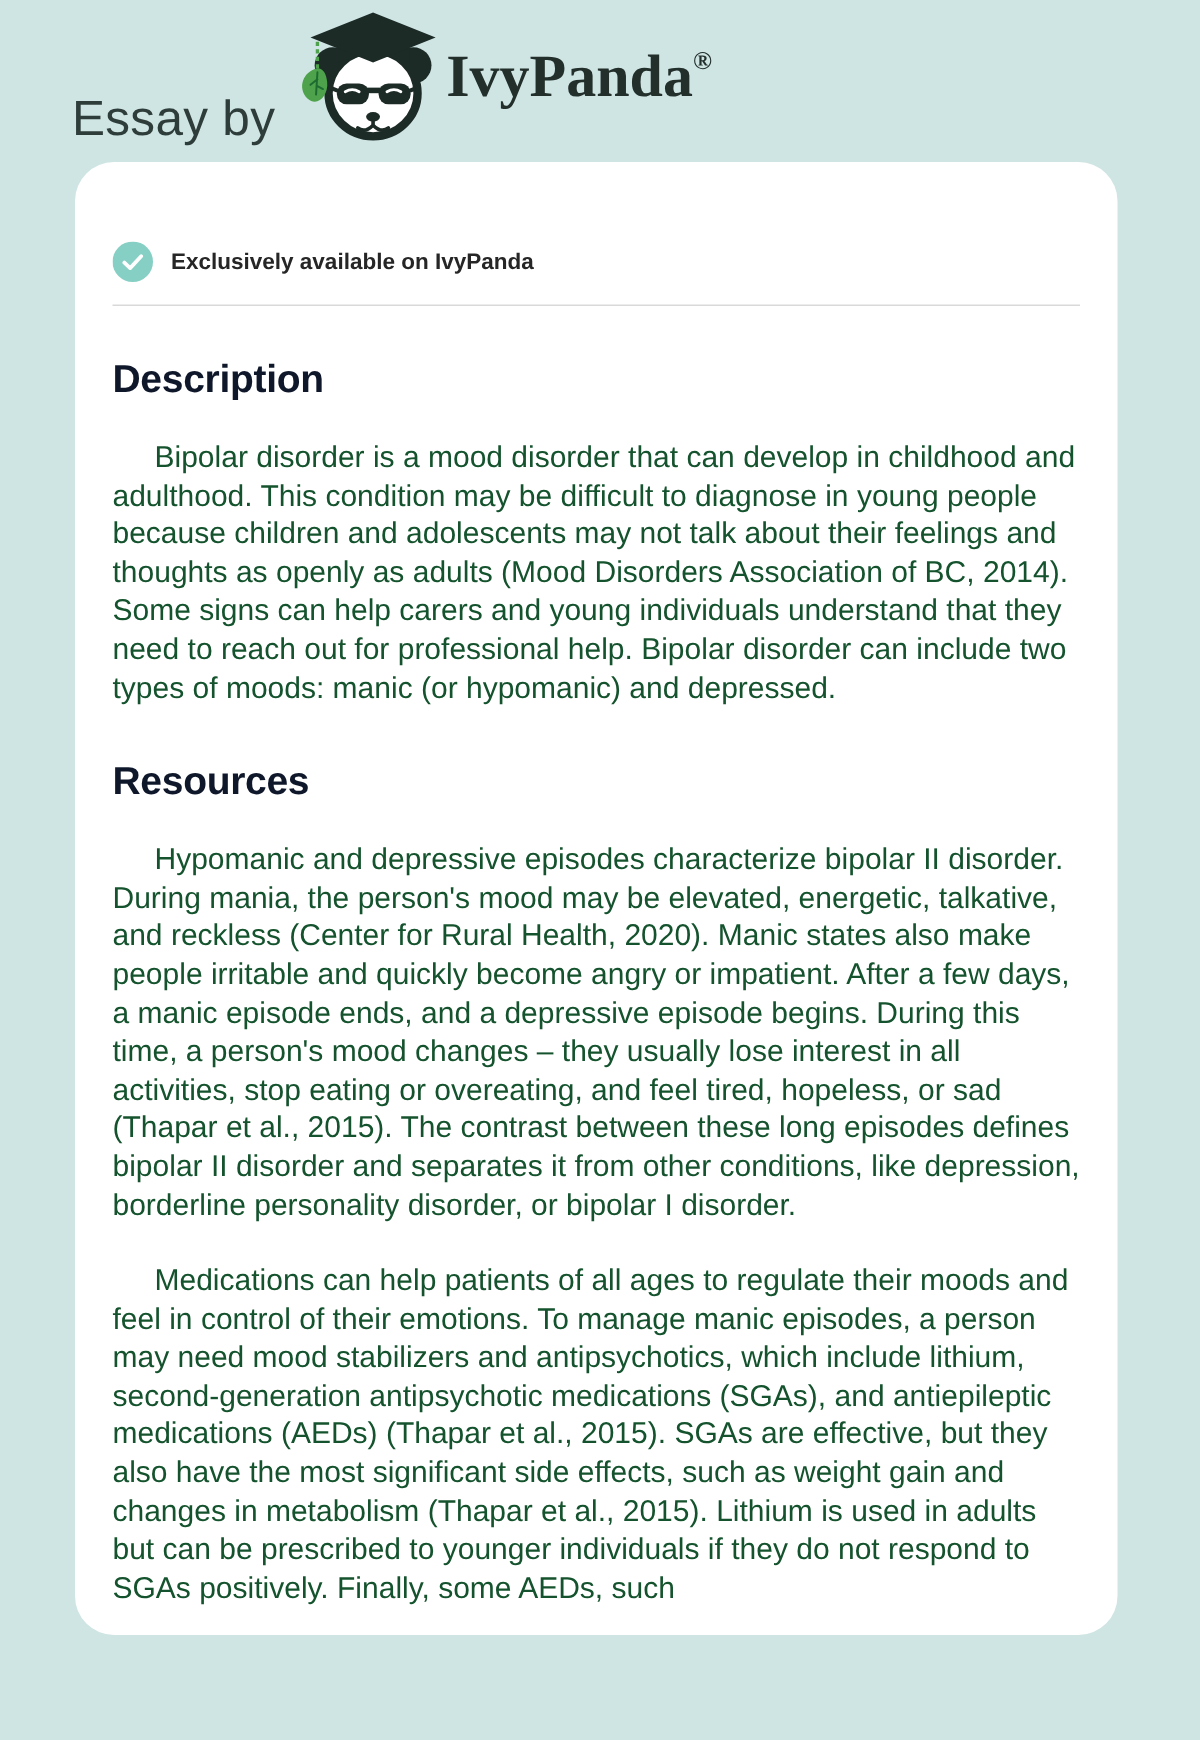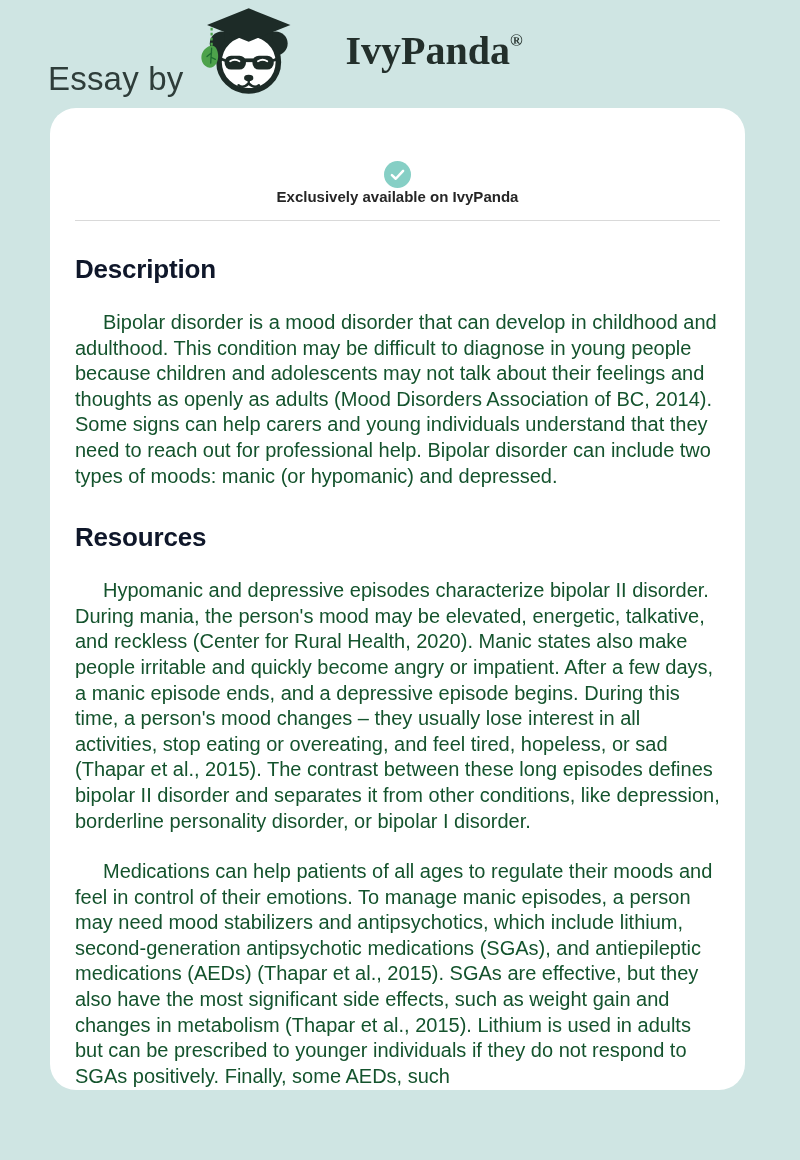--- a/index.html
+++ b/index.html
@@ -25,21 +25,20 @@
   .essay-by {
     font-size: 33px;
     color: #2e3d3a;
     letter-spacing: 0.2px;
   }
   .brand {
     display: flex;
     align-items: center;
     margin-left: 10px;
     cursor: pointer;
-    gap: 48px;
   }
   .logo { display: block; }
   .logo svg { display: block; width: 102px; height: 94px; }
   .wordmark {
     font-family: "Liberation Serif", serif;
     font-weight: 700;
     font-size: 40px;
     color: #232f2b;
     margin-left: 2px;
     line-height: 1;
@@ -65,22 +64,22 @@
     margin: 0;
     font-size: 30px;
     line-height: 1.4;
     font-weight: 700;
     color: #181818;
     letter-spacing: -0.2px;
   }
   .badge {
     display: flex;
     align-items: center;
+    gap: 12px;
     margin-top: 19px;
-    flex-direction: column;
   }
   .badge .check { display: block; }
   .badge .check svg { display: block; width: 27px; height: 27px; }
   .badge-text {
     font-size: 15px;
     font-weight: 700;
     color: #262626;
   }
   hr.divider {
     border: none;

